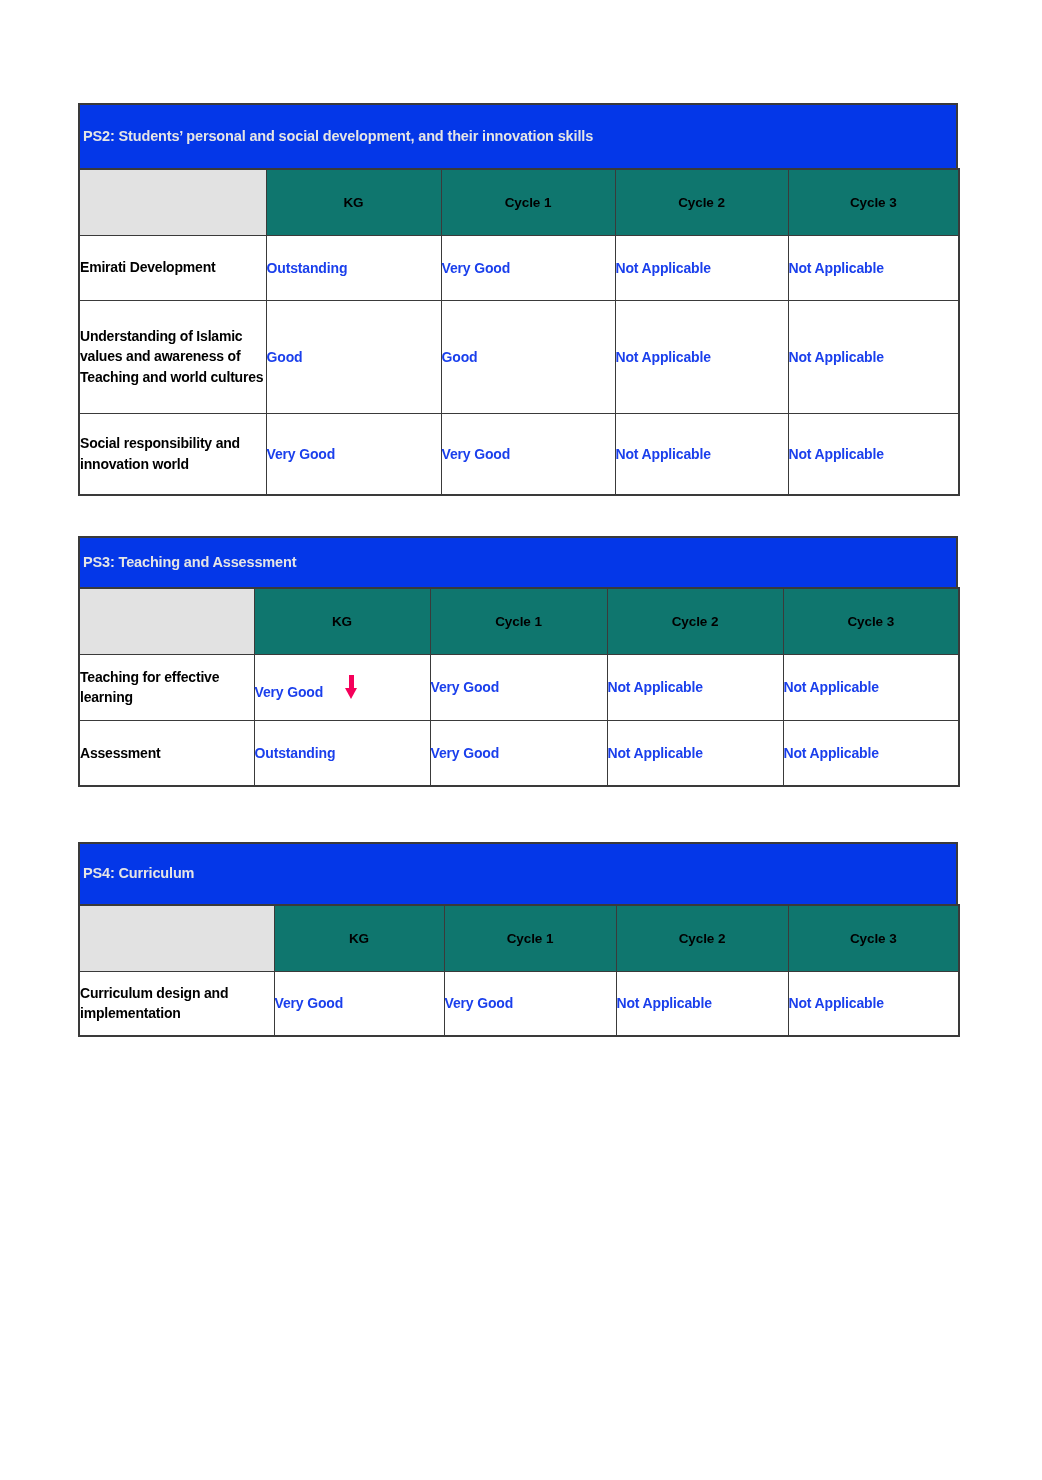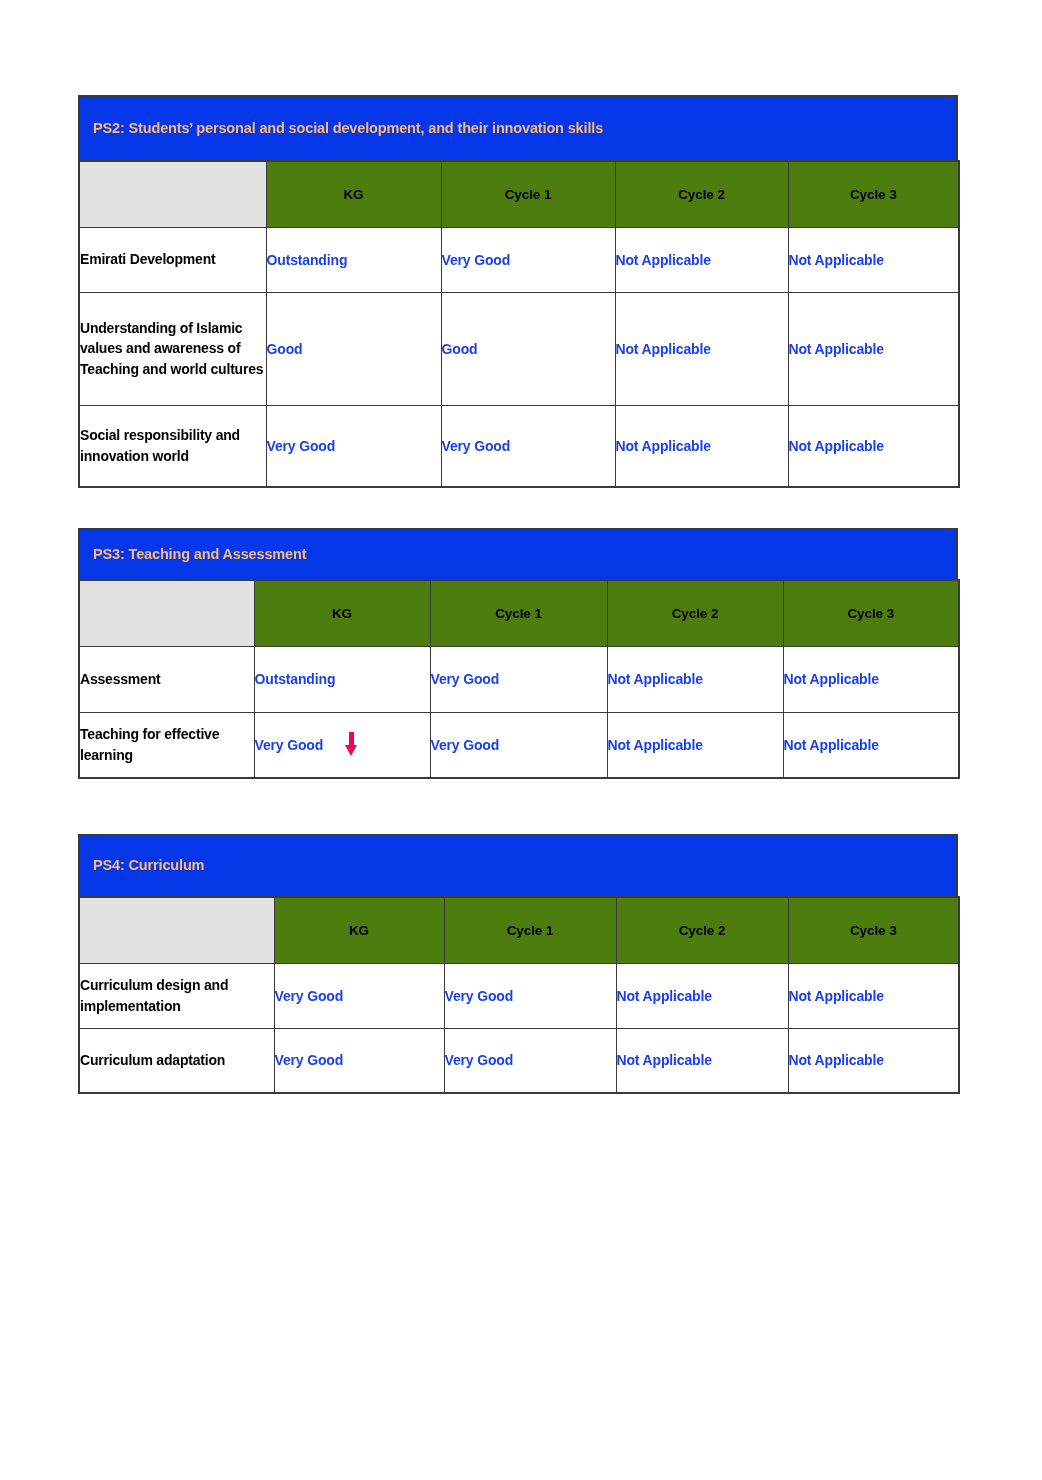--- a/index.html
+++ b/index.html
@@ -27,48 +27,49 @@
 
   
   .ps-block {
     position: absolute;
     left: 78px;
     width: 880px;
   }
 
   .ps-title-bar {
     background: #0437E8;
-    color: #fdba74;
+    color: #e5e5e5;
     font-weight: bold;
     font-size: 14.5px;
     letter-spacing: -0.15px;
     line-height: 1.2;
-    padding: 0 13px;
+    padding: 0 3px;
     display: flex;
     align-items: center;
     border: 2px solid #3a3a3a;
     border-bottom: none;
+    margin-top: 8px;
   }
 
   table.ps-table {
     width: 880px;
     border-collapse: collapse;
     table-layout: fixed;
     border: 2px solid #3a3a3a;
   }
 
   table.ps-table th,
   table.ps-table td {
     border: 1.6px solid #3a3a3a;
     padding: 0;
     vertical-align: middle;
   }
 
   th.col-head {
-    background: #4d7c0f;
+    background: #0f766e;
     color: #000000;
     font-weight: bold;
     font-size: 13.5px;
     letter-spacing: -0.1px;
     text-align: center;
     height: 66px;
   }
   th.col-head.blank { background: #E2E2E2; }
 
   td.row-label {
@@ -86,21 +87,21 @@
     font-weight: bold;
     font-size: 14px;
     letter-spacing: -0.15px;
     padding: 8px 0 8px 12px;
     vertical-align: middle;
     white-space: nowrap;
   }
 
   .rating-inner {
     display: inline-flex;
-    align-items: center;
+    align-items: flex-end;
     gap: 22px;
   }
 
   .arrow-down {
     display: inline-block;
     width: 13px;
     height: 25px;
     position: relative;
     flex: none;
   }
@@ -247,42 +248,42 @@
         <tr>
           <th class="col-head blank h-66"></th>
           <th class="col-head h-66">KG</th>
           <th class="col-head h-66">Cycle 1</th>
           <th class="col-head h-66">Cycle 2</th>
           <th class="col-head h-66">Cycle 3</th>
         </tr>
       </thead>
       <tbody>
         <tr class="h-66">
-          <td class="row-label">Assessment</td>
-          <td class="rating"><span class="rating-inner">
-                <span>Outstanding</span>
-              </span></td>
-          <td class="rating"><span class="rating-inner">
-                <span>Very Good</span>
-              </span></td>
-          <td class="rating"><span class="rating-inner">
-                <span>Not Applicable</span>
-              </span></td>
-          <td class="rating"><span class="rating-inner">
-                <span>Not Applicable</span>
-              </span></td>
-        </tr>
-        <tr class="h-66">
           <td class="row-label">Teaching for effective learning</td>
           <td class="rating">
             <span class="rating-inner">
               <span>Very Good</span>
               <span class="arrow-down"></span>
             </span>
           </td>
+          <td class="rating"><span class="rating-inner">
+                <span>Very Good</span>
+              </span></td>
+          <td class="rating"><span class="rating-inner">
+                <span>Not Applicable</span>
+              </span></td>
+          <td class="rating"><span class="rating-inner">
+                <span>Not Applicable</span>
+              </span></td>
+        </tr>
+        <tr class="h-66">
+          <td class="row-label">Assessment</td>
+          <td class="rating"><span class="rating-inner">
+                <span>Outstanding</span>
+              </span></td>
           <td class="rating"><span class="rating-inner">
                 <span>Very Good</span>
               </span></td>
           <td class="rating"><span class="rating-inner">
                 <span>Not Applicable</span>
               </span></td>
           <td class="rating"><span class="rating-inner">
                 <span>Not Applicable</span>
               </span></td>
         </tr>
@@ -320,32 +321,17 @@
           <td class="rating"><span class="rating-inner">
                 <span>Very Good</span>
               </span></td>
           <td class="rating"><span class="rating-inner">
                 <span>Not Applicable</span>
               </span></td>
           <td class="rating"><span class="rating-inner">
                 <span>Not Applicable</span>
               </span></td>
         </tr>
-        <tr class="h-65">
-          <td class="row-label">Curriculum adaptation</td>
-          <td class="rating"><span class="rating-inner">
-                <span>Very Good</span>
-              </span></td>
-          <td class="rating"><span class="rating-inner">
-                <span>Very Good</span>
-              </span></td>
-          <td class="rating"><span class="rating-inner">
-                <span>Not Applicable</span>
-              </span></td>
-          <td class="rating"><span class="rating-inner">
-                <span>Not Applicable</span>
-              </span></td>
-        </tr>
       </tbody>
     </table>
   </section>
 
 </div>
 
 </body></html>

